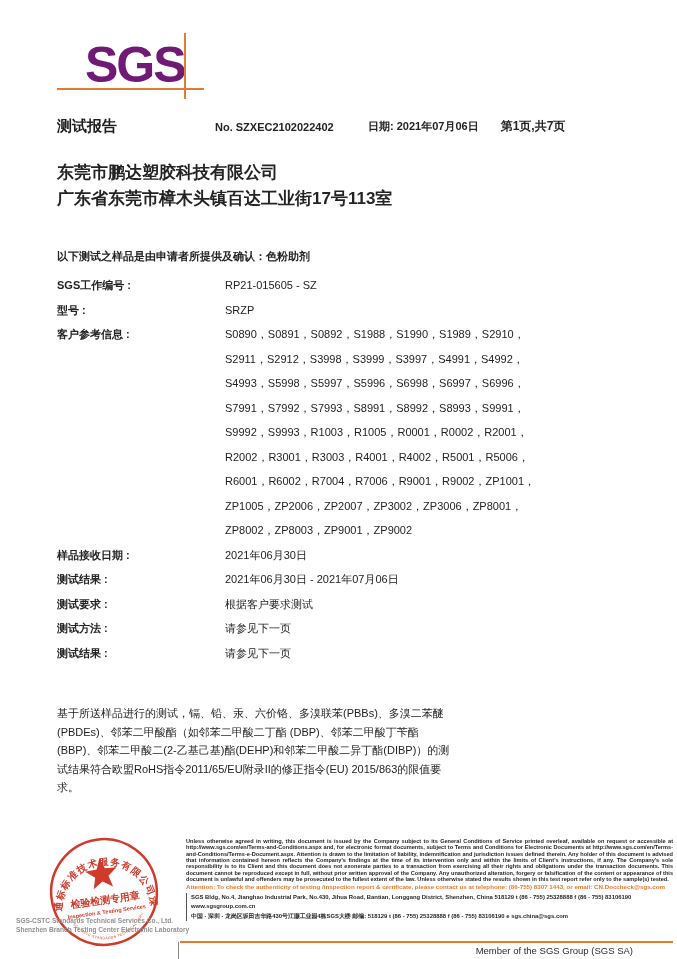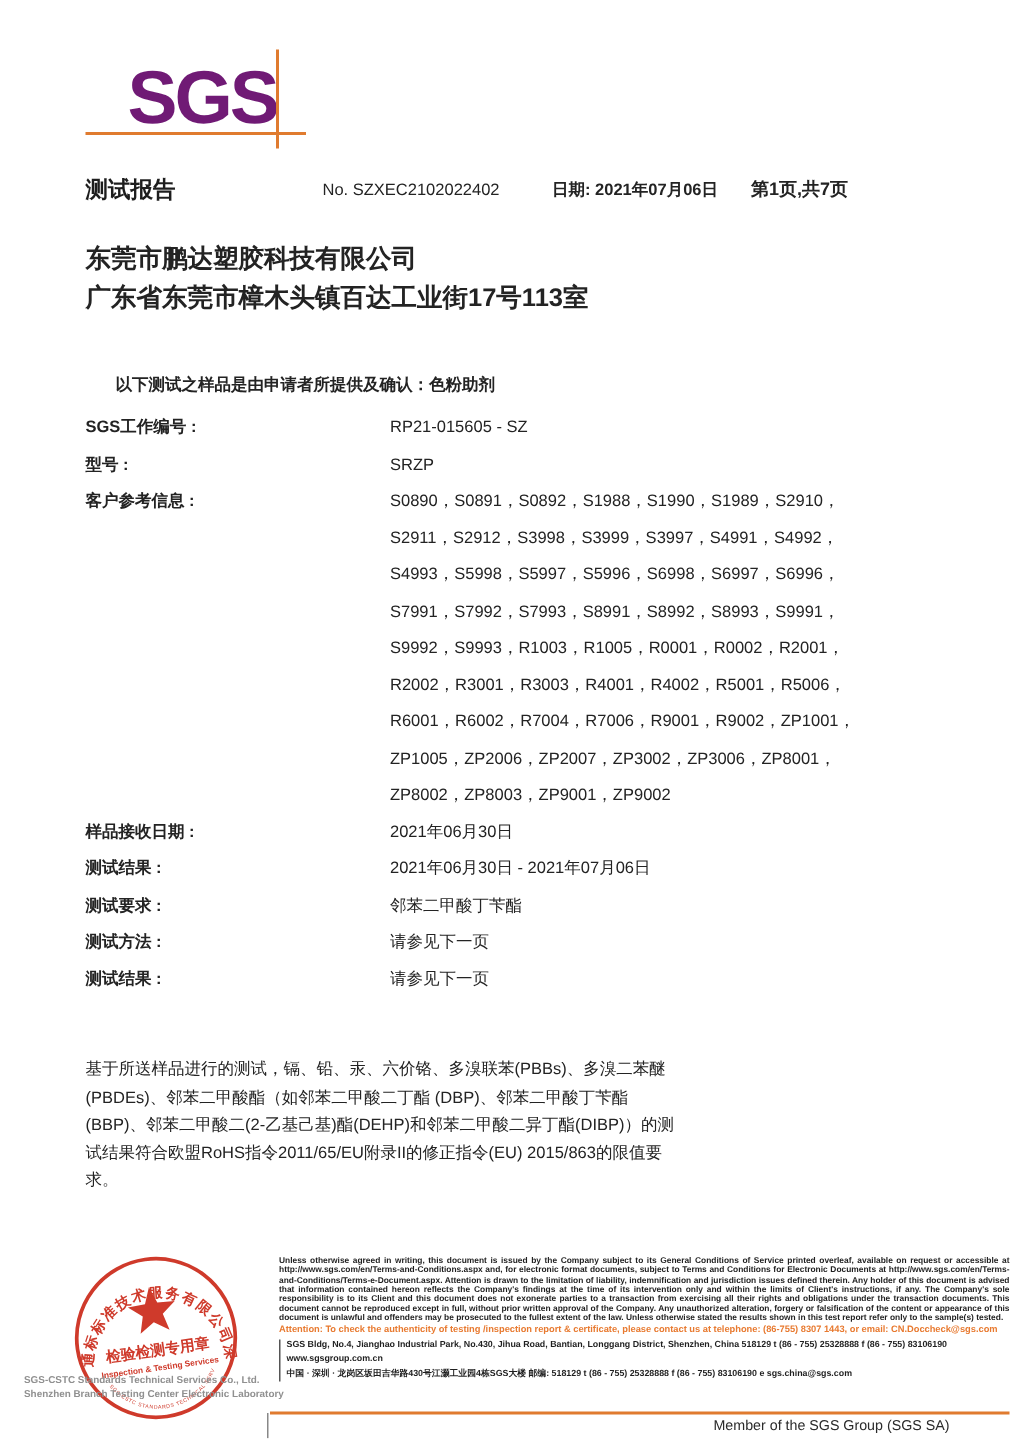--- a/index.html
+++ b/index.html
@@ -7,31 +7,31 @@
         font-family:"Liberation Sans","DejaVu Sans",sans-serif;color:#232323;}
 
   
   .logo-text{position:absolute;left:85px;top:40px;font-size:50px;font-weight:bold;
              color:#701a75;letter-spacing:-2px;line-height:1;}
   .logo-hline{position:absolute;left:57px;top:88px;width:147px;height:2px;background:#e07b2f;}
   .logo-vline{position:absolute;left:184px;top:33px;width:2px;height:66px;background:#e07b2f;}
 
   .title-row{position:absolute;left:57px;top:117px;right:40px;display:flex;align-items:center;}
   .report-title{width:158px;font-size:15px;font-weight:bold;color:#1d1d1d;}
-  .report-no{width:153px;font-size:11px;font-weight:400;}
+  .report-no{width:153px;font-size:11px;font-weight:700;}
   .report-date{font-size:11px;font-weight:600;}
   .report-pages{font-size:12px;font-weight:600;margin-left:22px;}
 
   .client-block{position:absolute;left:57px;top:160px;font-size:17px;font-weight:600;line-height:26px;}
 
-  .sample-intro{position:absolute;left:57px;top:249px;font-size:11px;font-weight:600;margin-left:20px;}
+  .sample-intro{position:absolute;left:57px;top:249px;font-size:11px;font-weight:600;}
 
   
   .rows{position:absolute;left:57px;top:273px;width:563px;}
-  .row{display:flex;gap:35px;}
+  .row{display:flex;}
   .row .lab{width:168px;flex:none;font-size:11px;font-weight:600;line-height:24.5px;}
   .row .val{flex:1;font-size:11px;font-weight:500;line-height:24.5px;white-space:pre-line;}
   .row-conclusion .val{max-width:399px;line-height:18.6px;padding-top:3px;white-space:normal;margin-top:36px;}
 
   
   .footer{position:absolute;left:0;top:830px;width:677px;height:129px;}
   .stamp{position:absolute;left:47px;top:5px;width:114px;height:114px;transform:rotate(-8deg);}
   .stamp-company{position:absolute;left:16px;top:87px;width:176px;color:#909090;
                  font-size:6.6px;line-height:8.5px;font-weight:600;}
   .foot-right{position:absolute;left:186px;top:8px;width:487px;}
@@ -90,21 +90,21 @@
     <div class="row">
       <div class="lab">样品接收日期 :</div>
       <div class="val">2021年06月30日</div>
     </div>
     <div class="row">
       <div class="lab">测试结果 :</div>
       <div class="val">2021年06月30日 - 2021年07月06日</div>
     </div>
     <div class="row">
       <div class="lab">测试要求 :</div>
-      <div class="val">邻苯二甲酸丁苄酯</div>
+      <div class="val">根据客户要求测试</div>
     </div>
     <div class="row">
       <div class="lab">测试方法 :</div>
       <div class="val">请参见下一页</div>
     </div>
     <div class="row">
       <div class="lab">测试结果 :</div>
       <div class="val">请参见下一页</div>
     </div>
     <div class="row row-conclusion">

